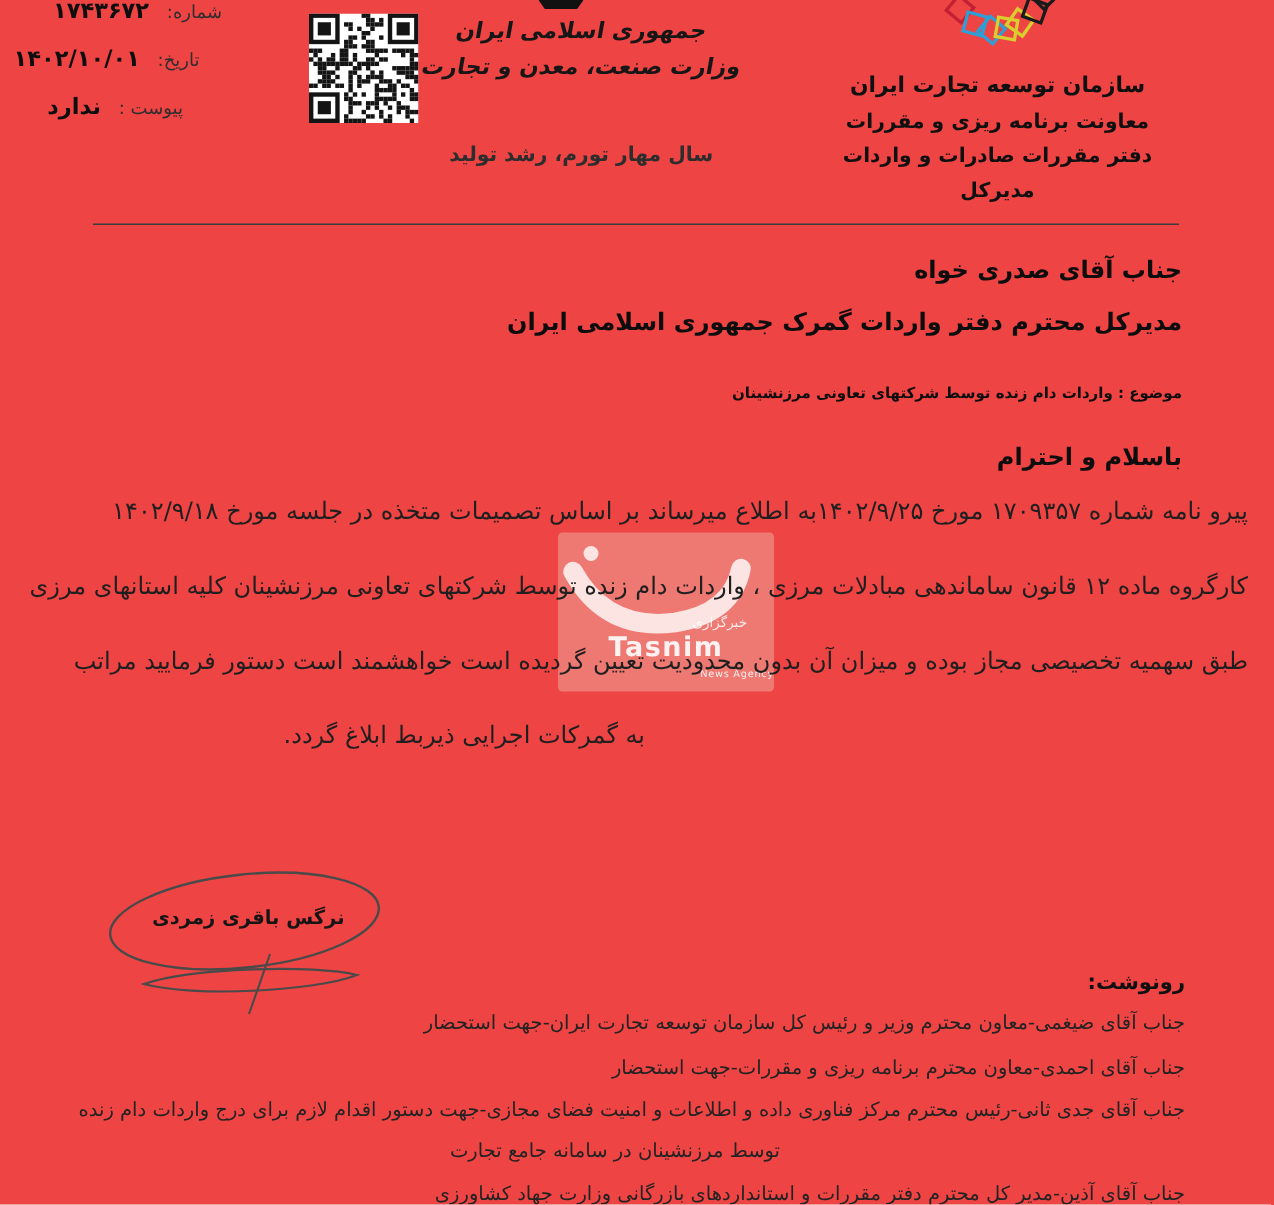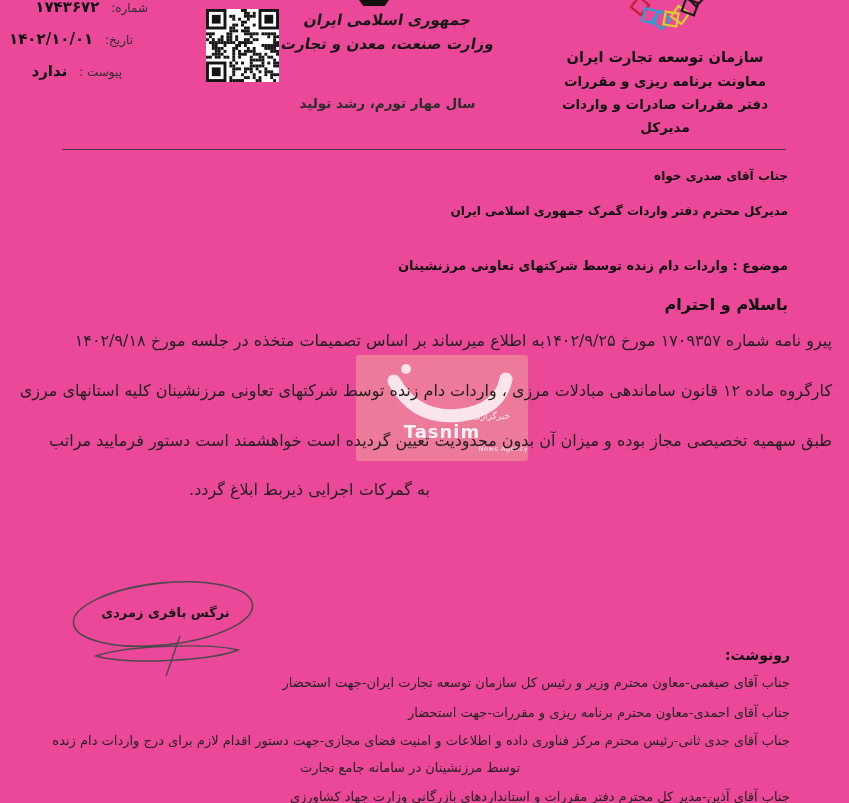--- a/index.html
+++ b/index.html
@@ -1,37 +1,37 @@
 <!DOCTYPE html>
 <html lang="fa"><head>
 <meta charset="utf-8">
 <style>
   html,body{margin:0;padding:0;background:#e9e9e9;}
   #page{
     position:relative; width:849px; height:803px; margin:0 auto;
-    background:#ec4899; overflow:hidden;
+    background:#ef4444; overflow:hidden;
     font-family:"DejaVu Sans","Liberation Sans",sans-serif;
     color:#1c1c1c; direction:rtl;text-decoration:underline;
   }
   .abs{position:absolute; white-space:nowrap; line-height:1.65; z-index:2;}
   .meta-row{font-size:12px; color:#2e2e2e;}
   .meta-row .val{font-weight:bold; font-size:15px; color:#0e0e0e; margin-right:8px;}
   .qr{z-index:2;}
   .center-callig{width:215px; text-align:center; font-size:15px; font-weight:600;
     transform:skewX(-10deg); color:#161616;}
   .slogan{width:215px; text-align:center; font-size:13.5px; font-weight:600; color:#2d2d2d;}
   .orgline{width:250px; text-align:center; font-weight:bold; color:#101010;}
   .divider{position:absolute; top:149px; left:62px; width:724px; border-top:1.7px solid #3c3c3c; z-index:2;}
-  .recip{font-size:12px; font-weight:bold; color:#0d0d0d;}
-  .subject{font-size:13px; font-weight:bold; color:#0d0d0d;}
+  .recip{font-size:16px; font-weight:bold; color:#0d0d0d;}
+  .subject{font-size:10px; font-weight:bold; color:#0d0d0d;}
   .salutation{font-size:16px; font-weight:bold; color:#0d0d0d;}
   .bodyline{font-size:16px; color:#1f1f1f;}
   .ccline{font-size:13px; color:#232323;}
   .cchead{font-size:14px; font-weight:bold; color:#101010;}
-  .watermark{position:absolute; left:356px; top:355px; width:172px; height:106px; z-index:1;}
+  .watermark{position:absolute; left:372px; top:355px; width:144px; height:106px; z-index:1;}
   .wm-box{position:absolute; inset:0; background:#eda89d; opacity:.52; border-radius:3px;}
   .wm-fa{position:absolute; right:18px; top:56px; font-size:9px; color:#fff; opacity:.85;}
   .wm-en{position:absolute; left:0; right:0; top:66px; text-align:center; font-size:18px;
     font-weight:bold; color:#fff; opacity:.9; letter-spacing:1px; direction:ltr;}
   .wm-sub{position:absolute; left:0; right:0; top:90px; text-align:right; font-size:6.5px;
     color:#fff; opacity:.85; direction:ltr; letter-spacing:.5px;}
   .sig-name{position:absolute; left:0; right:0; top:36px; text-align:center;
     font-size:13px; font-weight:bold; color:#151515;}
   .emblem-stub{position:absolute; left:359px; top:0; width:30px; height:6px; background:#111;
     clip-path:polygon(0 0,100% 0,86% 100%,14% 100%); z-index:2;}

